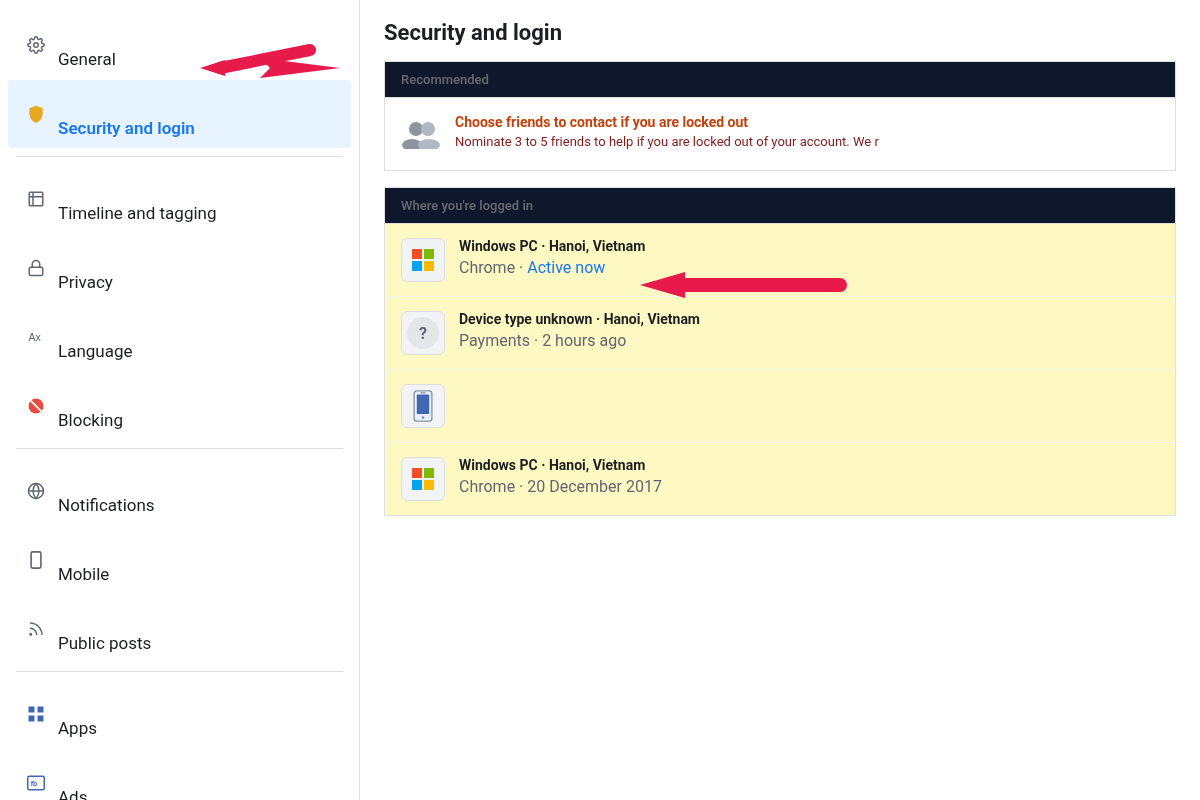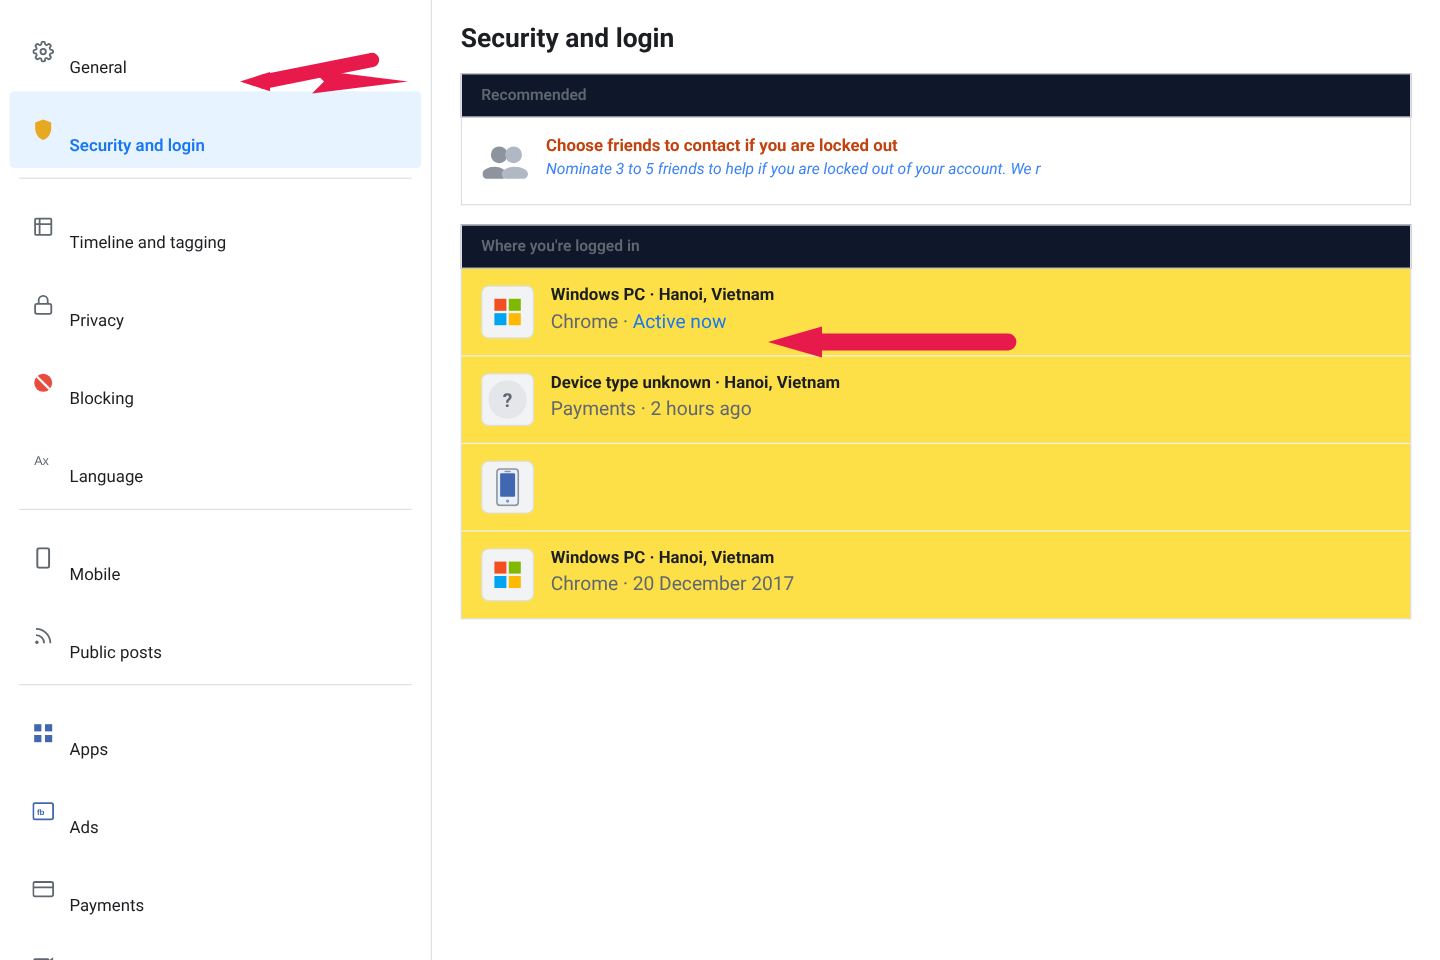--- a/index.html
+++ b/index.html
@@ -32,21 +32,21 @@
       border-radius: 4px;
       margin: 1px 8px;
       position: relative;
     }
 
     .sidebar-item.active {
       background: #e7f3ff;
     }
 
     .sidebar-item .item-label {
-      font-size: 14px;
+      font-size: 17px;
       color: #1c1e21;
       margin-top: 28px;
     }
 
     .sidebar-item.active .item-label {
       color: #1877f2;
       font-weight: 600;
     }
 
     .sidebar-icon {
@@ -114,29 +114,28 @@
 
     .rec-text-title {
       font-size: 14px;
       font-weight: 700;
       color: #c2410c;
       margin-bottom: 4px;
     }
 
     .rec-text-desc {
       font-size: 13px;
-      color: #3b82f6;
-      font-style: italic;
+      color: #7f1d1d;
     }
 
     
     .login-section {
       border: 1px solid #dddfe2;
       border-top: none;
-      background: #fde047;
+      background: #fef9c3;
     }
 
     .login-item {
       display: flex;
       align-items: flex-start;
       padding: 14px 16px;
       border-bottom: 1px solid #f2f3f5;
     }
 
     .login-item:last-child {
@@ -260,39 +259,49 @@
         <svg width="18" height="18" viewBox="0 0 24 24" fill="none" stroke="#606770" stroke-width="2">
           <rect x="3" y="11" width="18" height="11" rx="2" ry="2"></rect>
           <path d="M7 11V7a5 5 0 0 1 10 0v4"></path>
         </svg>
       </span>
       <span class="item-label">Privacy</span>
     </div>
 
     <div class="sidebar-item">
       <span class="sidebar-icon">
+        <svg width="18" height="18" viewBox="0 0 24 24" fill="none" stroke="#606770" stroke-width="2">
+          <text x="2" y="17" font-size="14" fill="#606770" stroke="none" font-family="Arial">Ax</text>
+        </svg>
+      </span>
+      <span class="item-label">Language</span>
+    </div>
+
+    <div class="sidebar-item">
+      <span class="sidebar-icon">
         <svg width="18" height="18" viewBox="0 0 24 24" fill="#e74c3c">
           <circle cx="12" cy="12" r="10"></circle>
           <line x1="4.93" y1="4.93" x2="19.07" y2="19.07" stroke="#fff" stroke-width="2.5"></line>
         </svg>
       </span>
       <span class="item-label">Blocking</span>
     </div>
 
-    <div class="sidebar-item">
-      <span class="sidebar-icon">
-        <svg width="18" height="18" viewBox="0 0 24 24" fill="none" stroke="#606770" stroke-width="2">
-          <text x="2" y="17" font-size="14" fill="#606770" stroke="none" font-family="Arial">Ax</text>
-        </svg>
-      </span>
-      <span class="item-label">Language</span>
-    </div>
-
     <hr class="sidebar-divider">
 
+    <div class="sidebar-item">
+      <span class="sidebar-icon">
+        <svg width="18" height="18" viewBox="0 0 24 24" fill="none" stroke="#606770" stroke-width="2">
+          <circle cx="12" cy="12" r="10"></circle>
+          <line x1="2" y1="12" x2="22" y2="12"></line>
+          <path d="M12 2a15.3 15.3 0 0 1 4 10 15.3 15.3 0 0 1-4 10 15.3 15.3 0 0 1-4-10 15.3 15.3 0 0 1 4-10z"></path>
+        </svg>
+      </span>
+      <span class="item-label">Notifications</span>
+    </div>
 
     <div class="sidebar-item">
       <span class="sidebar-icon">
         <svg width="14" height="18" viewBox="0 0 14 22" fill="none" stroke="#606770" stroke-width="2">
           <rect x="1" y="1" width="12" height="20" rx="2" ry="2"></rect>
           <line x1="7" y1="17" x2="7.01" y2="17"></line>
         </svg>
       </span>
       <span class="item-label">Mobile</span>
     </div>

